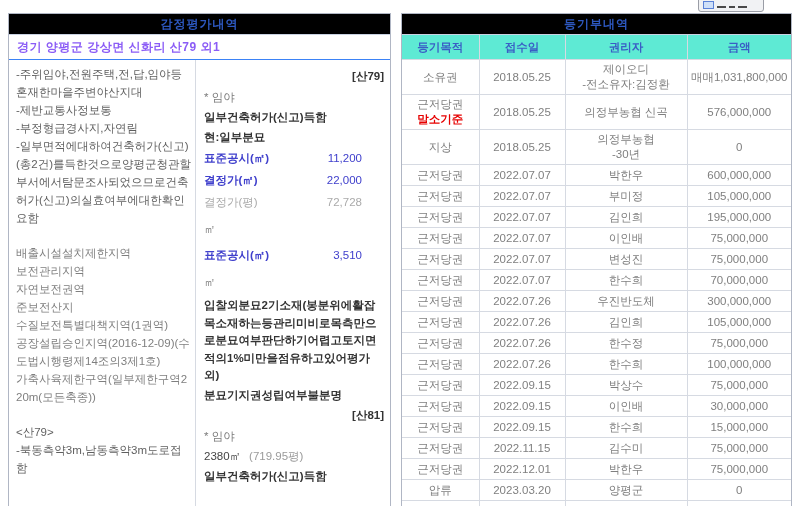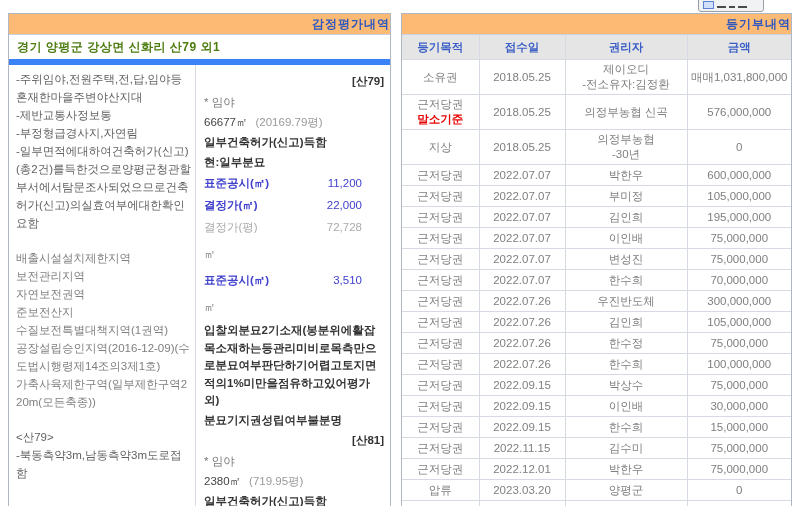--- a/index.html
+++ b/index.html
@@ -21,28 +21,28 @@
   .pb-bar.short{width:6px;}
 
   
   .panel{
     position:absolute;top:13px;height:640px;background:#ffffff;
     border:1px solid #b0b6c4;box-sizing:border-box;overflow:hidden;
   }
   .panel.left{left:8px;width:383px;}
   .panel.right{left:401px;width:391px;}
   .panel-title{
-    height:20px;line-height:20px;background:#fdba74;border-bottom:1px solid #c9d2e2;
-    color:#2d58c0;font-weight:bold;font-size:12px;text-align:right;letter-spacing:1px;
+    height:20px;line-height:20px;background:#000000;border-bottom:1px solid #c9d2e2;
+    color:#2d58c0;font-weight:bold;font-size:12px;text-align:center;letter-spacing:1px;
   }
 
   
   .address{
-    height:24px;line-height:24px;padding-left:8px;font-size:12px;font-weight:bold;color:#4d7c0f;
-    border-bottom:6px solid #3b82f6;letter-spacing:0.5px;
+    height:24px;line-height:24px;padding-left:8px;font-size:12px;font-weight:bold;color:#8b5cf6;
+    border-bottom:1px solid #3b82f6;letter-spacing:0.5px;
   }
   .ap-body{display:flex;align-items:stretch;}
   .ap-left{
     width:187px;box-sizing:border-box;border-right:1px solid #d6dae2;
     padding:5px 3px 0 7px;font-size:11.5px;line-height:18px;
     word-break:break-all;min-height:620px;
   }
   .note-dash{color:#5f5f5f;}
   .note-zone{color:#7f7f7f;}
   .note-gap{height:17px;}
@@ -59,21 +59,21 @@
   .d-bold{font-weight:bold;color:#333;margin:2px 0 1px 0;line-height:17.5px;}
   .d-kv{display:flex;justify-content:space-between;align-items:center;height:22px;padding-right:22px;}
   .d-kv .k{font-weight:bold;}
   .d-kv.blue .k,.d-kv.blue .v{color:#4040cc;}
   .d-kv.gray .k,.d-kv.gray .v{color:#aaaaaa;}
   .d-kv.gray .k{font-weight:normal;}
 
   
   .reg-table{width:100%;border-collapse:collapse;font-size:11.5px;color:#7f7f7f;table-layout:fixed;}
   .reg-table th{
-    background:#e5e5e5;color:#3a5ec5;font-weight:bold;height:24px;
+    background:#5eead4;color:#3a5ec5;font-weight:bold;height:24px;
     border:1px solid #d6dae2;border-top:none;padding:0;text-align:center;
   }
   .reg-table td{
     border:1px solid #d6dae2;text-align:center;padding:2px 1px;line-height:15px;height:16px;
     overflow:hidden;white-space:nowrap;
   }
   .reg-table th:first-child,.reg-table td:first-child{border-left:none;}
   .reg-table th:last-child,.reg-table td:last-child{border-right:none;}
   .red-note{color:#e60000;font-weight:bold;}
   .red-text{color:#e60000;}
@@ -108,21 +108,20 @@
           <div class="note-zone">수질보전특별대책지역(1권역)</div>
           <div class="note-zone">공장설립승인지역(2016-12-09)(수도법시행령제14조의3제1호)</div>
           <div class="note-zone">가축사육제한구역(일부제한구역220m(모든축종))</div>
           <div class="note-gap"></div>
           <div class="note-dash">&lt;산79&gt;</div>
           <div class="note-dash">-북동측약3m,남동측약3m도로접함</div>
         </div>
       <div class="ap-right" id="ap-details">
           <div class="d-heading">[산79]</div>
           <div class="d-plain">* 임야</div>
-          <div class="d-area"><span class="a-val">66677㎡</span><span class="a-py">(20169.79평)</span></div>
           <div class="d-bold">일부건축허가(신고)득함</div>
           <div class="d-bold">현:일부분묘</div>
           <div class="d-kv blue">
             <span class="k">표준공시(㎡)</span>
             <span class="v">11,200</span>
           </div>
           <div class="d-kv blue">
             <span class="k">결정가(㎡)</span>
             <span class="v">22,000</span>
           </div>

